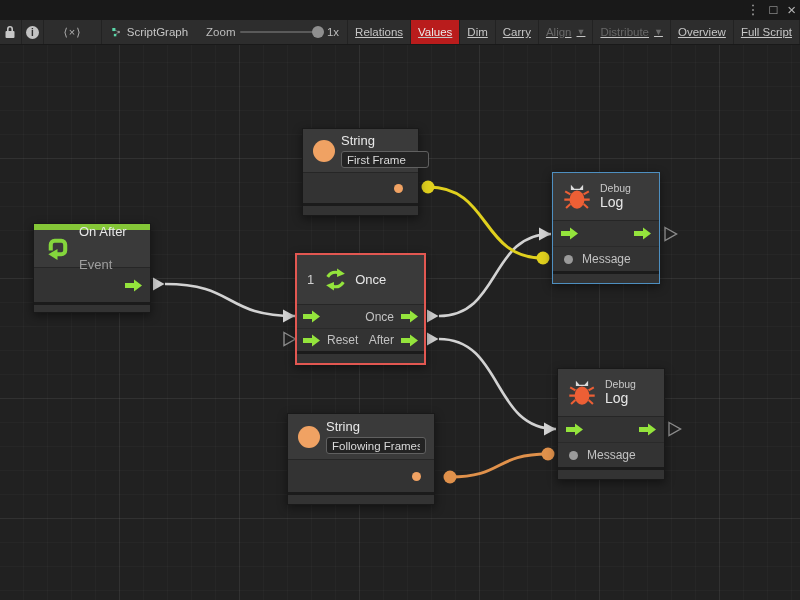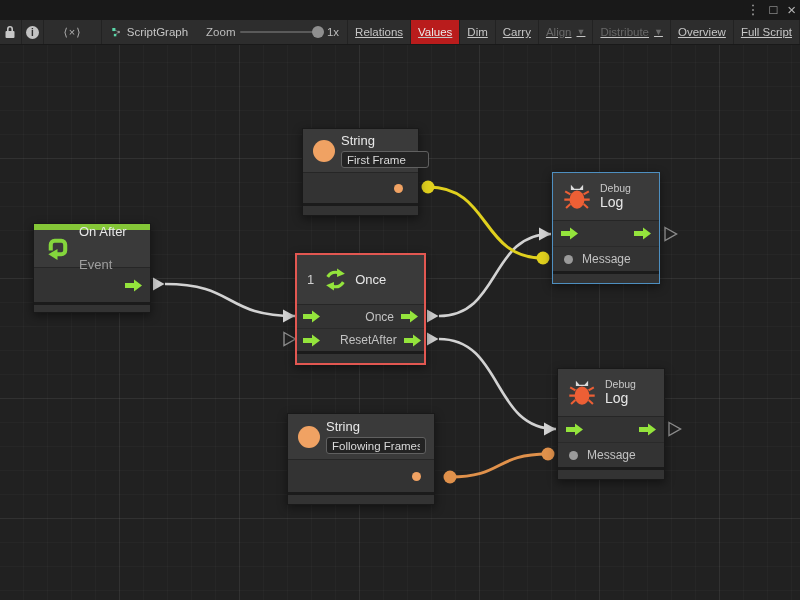--- a/index.html
+++ b/index.html
@@ -218,21 +218,21 @@
       <span class="spacer"></span>
       <span class="port-label" style="margin-right:7px;">Once</span>
       <svg class="flow-arrow" width="17" height="13" viewBox="0 0 17 13">
         <path d="M0 4 H9 V0.5 L17 6.5 L9 12.5 V9 H0 Z" fill="#94e43c"></path>
       </svg>
     </div>
     <div class="n-row" style="height:23px;padding:0 6px;">
       <svg class="flow-arrow" width="17" height="13" viewBox="0 0 17 13">
         <path d="M0 4 H9 V0.5 L17 6.5 L9 12.5 V9 H0 Z" fill="#94e43c"></path>
       </svg>
-      <span class="port-label" style="margin-left:20px;">Reset</span>
+      <span class="port-label" style="margin-left:7px;">Reset</span>
       <span class="spacer"></span>
       <span class="port-label" style="margin-right:7px;">After</span>
       <svg class="flow-arrow" width="17" height="13" viewBox="0 0 17 13">
         <path d="M0 4 H9 V0.5 L17 6.5 L9 12.5 V9 H0 Z" fill="#94e43c"></path>
       </svg>
     </div>
     <div class="n-footer" style="height:12px;"></div>
   </div>
 
   <div class="node sel-blue" style="left:552px;top:127px;width:108px;">

